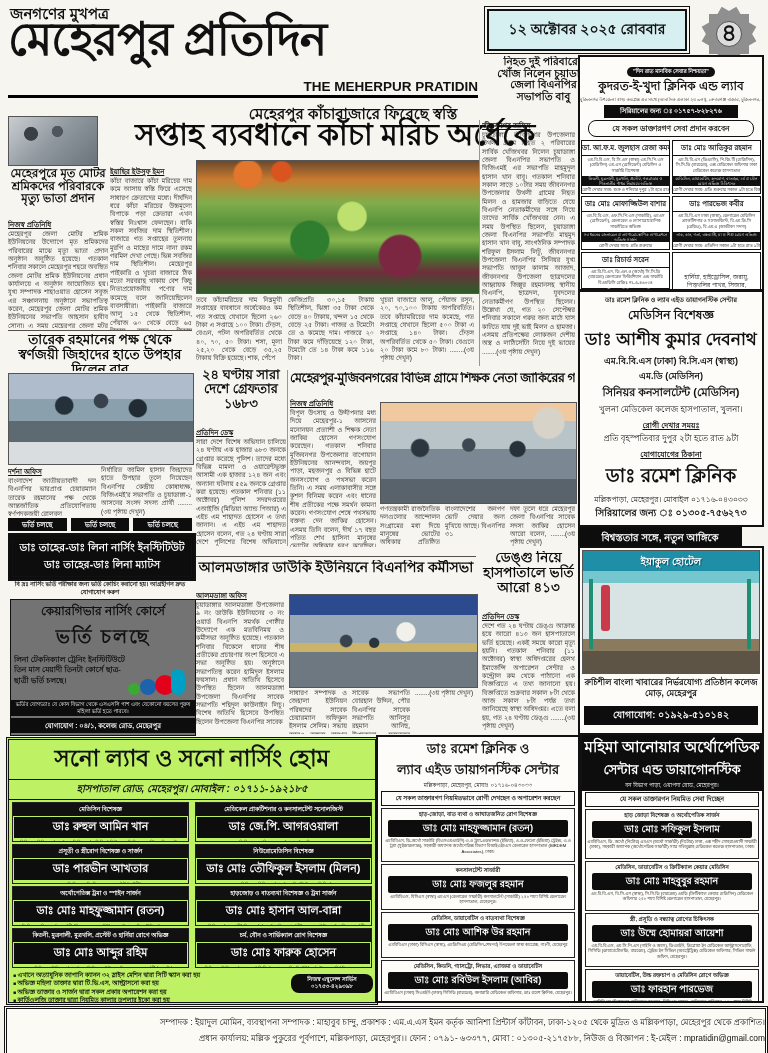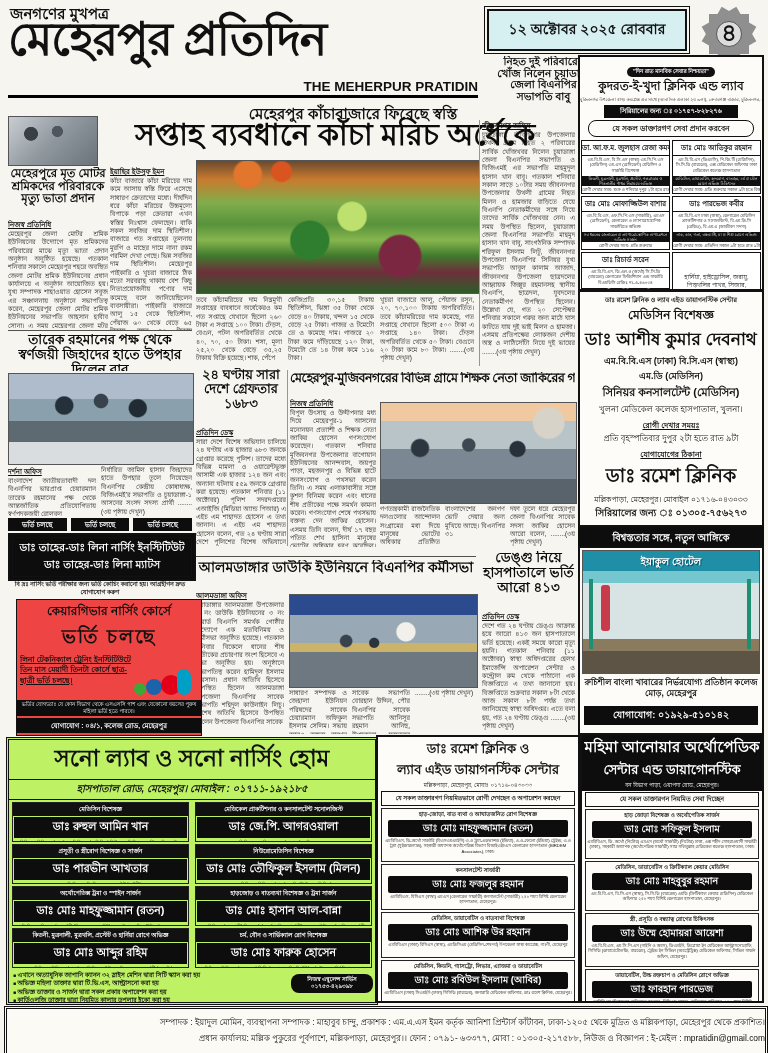--- a/index.html
+++ b/index.html
@@ -148,24 +148,24 @@
     <span class="rev b c" style="flex:1;font-size:7px;line-height:13px;">ভর্তি চলছে</span>
     <span class="rev b c" style="flex:1;font-size:7px;line-height:13px;">ভর্তি চলছে</span>
   </div>
 
   <div class="abs rev c" style="left:8px;top:533px;width:184px;height:44px;border:2px solid #111;outline:1px solid #111;outline-offset:-5px;display:flex;flex-direction:column;justify-content:center;">
     <div class="b nw" style="font-size:10.5px;">ডাঃ তাহের-ডাঃ লিনা নার্সিং ইনস্টিটিউট</div>
     <div class="b nw" style="font-size:10.5px;">ডাঃ তাহের-ডাঃ লিনা ম্যাটস</div>
   </div>
   <div class="abs b c" style="left:8px;top:580px;width:184px;height:17px;font-size:6px;line-height:1.4;overflow:hidden;">বি দ্রঃ নার্সিং ভর্তি পরীক্ষার জন্য ভর্তি কোচিং করানো হয়। আগ্রহীগন দ্রুত যোগাযোগ করুণ</div>
 
-  <div class="abs brd" style="left:16px;top:599px;width:184px;height:135px;background:#ef4444;overflow:hidden;">
+  <div class="abs brd" style="left:10px;top:599px;width:184px;height:135px;background:#737373;overflow:hidden;">
     <div class="b c nw" style="font-size:12px;margin-top:2px;">কেয়ারগিভার নার্সিং কোর্সে</div>
     <div class="b c nw" style="font-size:19px;letter-spacing:2px;">ভর্তি চলছে</div>
-    <div style="display:flex;padding:1px 3px;text-decoration:underline;">
+    <div style="display:flex;padding:1px 3px;">
       <div class="b" style="width:112px;font-size:7.6px;line-height:1.35;overflow:hidden;height:44px;">লিনা টেকনিক্যাল ট্রেনিং ইনস্টিটিউটে তিন মাস মেয়াদী তিনটা কোর্সে ছাত্র-ছাত্রী ভর্তি চলছে।</div>
       <div style="width:62px;height:44px;position:relative;">
         <span class="logo-person" style="position:absolute;left:2px;bottom:4px;width:12px;height:12px;background:#3aaa35;"></span>
         <span class="logo-person" style="position:absolute;left:14px;bottom:4px;width:16px;height:16px;background:#1c63ac;"></span>
         <span class="logo-person" style="position:absolute;left:29px;bottom:4px;width:20px;height:20px;background:#e2001a;"></span>
         <span class="logo-person" style="position:absolute;left:45px;bottom:4px;width:14px;height:26px;border-radius:7px;background:#00a0c6;"></span>
       </div>
     </div>
     <div class="rev c" style="font-size:5.4px;line-height:1.35;padding:1px 2px;height:14px;overflow:hidden;">ভর্তির যোগ্যতাঃ যে কোন বিভাগ থেকে এসএসসি পাশ এবং যেকোনো বয়সের পুরুষ মহিলা ভর্তি হতে পারবে।</div>
     <div class="rev b c nw" style="font-size:6.8px;margin-top:2px;padding:1.5px 0;">যোগাযোগ : ০৪/১, কলেজ রোড, মেহেরপুর</div>
@@ -227,21 +227,21 @@
     <div class="b nw" style="font-size:11px;">সিনিয়র কনসালটেন্ট (মেডিসিন)</div>
     <div class="nw" style="font-size:8.4px;">খুলনা মেডিকেল কলেজ হাসপাতাল, খুলনা।</div>
     <div class="b nw" style="font-size:7.6px;text-decoration:underline;margin-top:2px;">রোগী দেখার সময়ঃ</div>
     <div class="nw" style="font-size:8.4px;">প্রতি বৃহস্পতিবার দুপুর ২টা হতে রাত ৯টা</div>
     <div class="b nw" style="font-size:7.6px;text-decoration:underline;margin-top:2px;">যোগাযোগের ঠিকানা</div>
     <div class="b nw" style="font-size:19px;">ডাঃ রমেশ ক্লিনিক</div>
     <div class="nw" style="font-size:7.6px;">মল্লিকপাড়া, মেহেরপুর। মোবাইল ০১৭১৬-০৪৩০৩৩</div>
     <div class="b nw" style="font-size:9.5px;">সিরিয়ালের জন্য ঃ ০১৩০৫-৭৫৬২৭৩</div>
   </div>
 
-  <div class="abs rev b c nw" style="left:578px;top:527px;width:186px;font-size:10px;padding:3px 0;">বিশ্বস্ততার সঙ্গে, নতুন আঙ্গিকে</div>
+  <div class="abs rev b c nw" style="left:578px;top:527px;width:164px;font-size:10px;padding:3px 0;">বিশ্বস্ততার সঙ্গে, নতুন আঙ্গিকে</div>
   <div class="abs adbox" style="left:578px;top:546px;width:182px;height:188px;">
     <div class="photo" style="width:176px;height:122px;margin:2px auto 0;position:relative;background:
          linear-gradient(180deg,#1f8fa8 0 16%,#74c7cf 16% 26%,#d8e4e4 26% 72%,#8a7a5e 72% 82%,#5e5445 82%);">
       <span class="b c" style="position:absolute;left:0;right:0;top:3px;color:#fff;font-size:10px;text-shadow:1px 1px 0 #0a4c5e;">ইয়াকুল হোটেল</span>
       <span style="position:absolute;left:18px;top:34px;width:9px;height:46px;background:#c73b4b;border-radius:3px;"></span>
       <span style="position:absolute;left:6px;top:28px;width:4px;height:70px;background:#1f8f74;"></span>
       <span style="position:absolute;right:8px;top:28px;width:4px;height:70px;background:#1f8f74;"></span>
     </div>
     <div class="b c" style="font-size:8.4px;line-height:1.35;padding:3px 4px;height:26px;overflow:hidden;">রুচিশীল বাংলা খাবারের নির্ভরযোগ্য প্রতিষ্ঠান কলেজ মোড়, মেহেরপুর</div>
     <div class="rev b c nw" style="font-size:9.5px;margin:0 4px;padding:2px 0;">যোগাযোগ: ০১৯২৯-৫১০১৪২</div>

